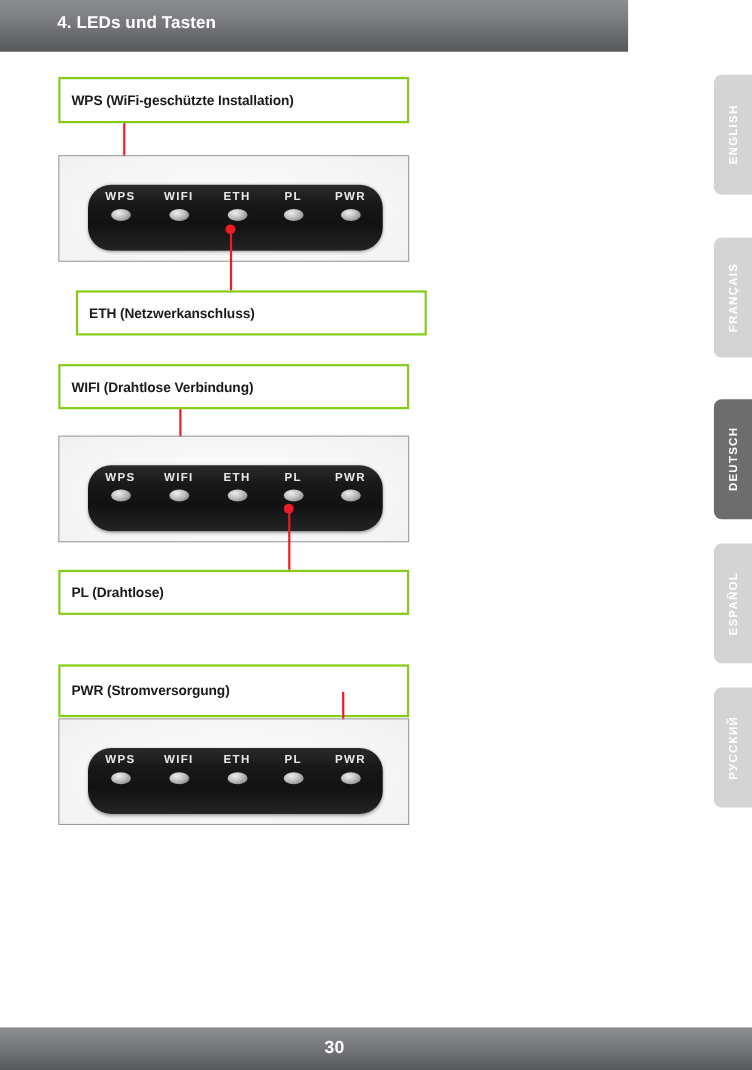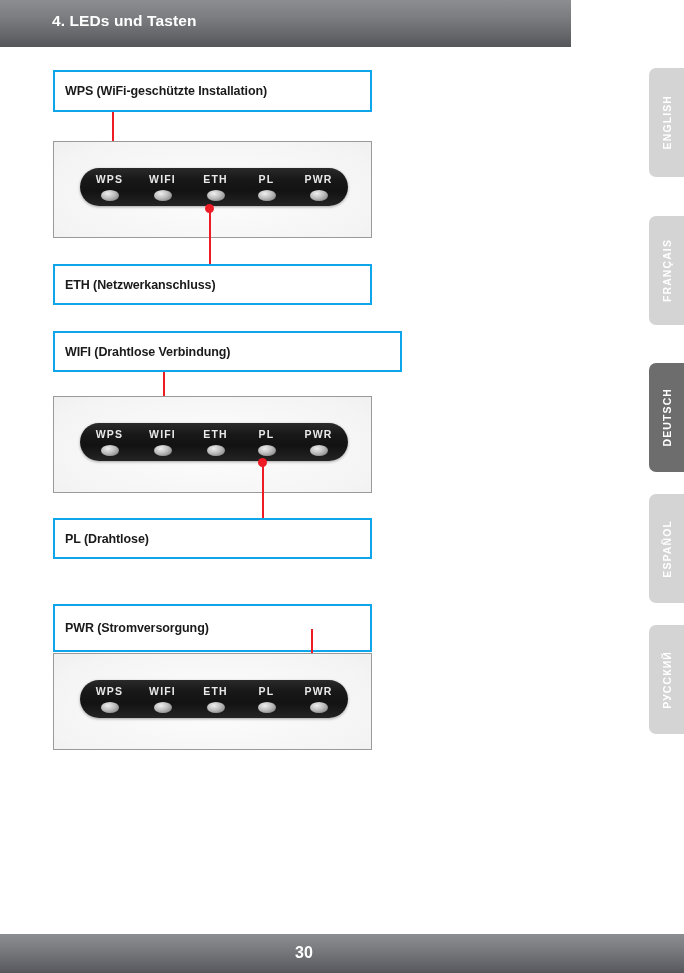--- a/index.html
+++ b/index.html
@@ -33,21 +33,21 @@
     color: #ffffff;
     letter-spacing: 0.1px;
     white-space: nowrap;
   }
 
   
   .callout {
     position: absolute;
     box-sizing: border-box;
     background: #ffffff;
-    border: 2px solid #0ea5e9;
+    border: 2px solid #84cc16;
     display: flex;
     align-items: center;
   }
   .callout-text {
     padding-left: 10px;
     font-size: 12.5px;
     font-weight: bold;
     color: #1a1a1a;
     letter-spacing: -0.1px;
     white-space: nowrap;
@@ -74,21 +74,21 @@
     border: 1px solid #9a9a9a;
     background:
       radial-gradient(ellipse 120% 150% at 50% 55%, #fdfdfd 0%, #f4f4f4 45%, #e8e8e8 75%, #dcdcdc 100%);
     overflow: hidden;
   }
   .led-strip {
     position: absolute;
     left: 26px;
     top: 26px;
     width: 268px;
-    height: 38px;
+    height: 60px;
     border-radius: 21px;
     background: linear-gradient(to bottom, #2a2a2a 0%, #181818 30%, #121212 60%, #242424 100%);
     box-shadow: 0 1px 3px rgba(0,0,0,0.35);
   }
   .led-cell {
     position: absolute;
     top: 4px;
     width: 53px;
     height: 34px;
   }
@@ -196,25 +196,25 @@
     </div>
     <div class="led-cell" style="left:212px;">
       <div class="led-label">PWR</div>
       <div class="led-dot"></div>
     </div>
   </div>
 </div>
 
 <div class="lead-dot" style="left:205px; top:204px;"></div>
 <div class="lead-line" style="left:209px; top:208px; height:57px;"></div>
-<div class="callout" style="left:53px; top:264px; width:319px; height:41px;">
+<div class="callout" style="left:69px; top:264px; width:319px; height:41px;">
   <span class="callout-text">ETH (Netzwerkanschluss)</span>
 </div>
 
-<div class="callout" style="left:53px; top:331px; width:349px; height:41px;">
+<div class="callout" style="left:53px; top:331px; width:319px; height:41px;">
   <span class="callout-text">WIFI (Drahtlose Verbindung)</span>
 </div>
 <div class="lead-line" style="left:163px; top:372px; height:50px;"></div>
 <div class="lead-dot" style="left:159px; top:418px;"></div>
 
 <div class="photo" style="left:53px; top:396px; width:319px; height:97px;">
   <div class="led-strip">
     <div class="led-cell" style="left:3px;">
       <div class="led-label">WPS</div>
       <div class="led-dot"></div>

